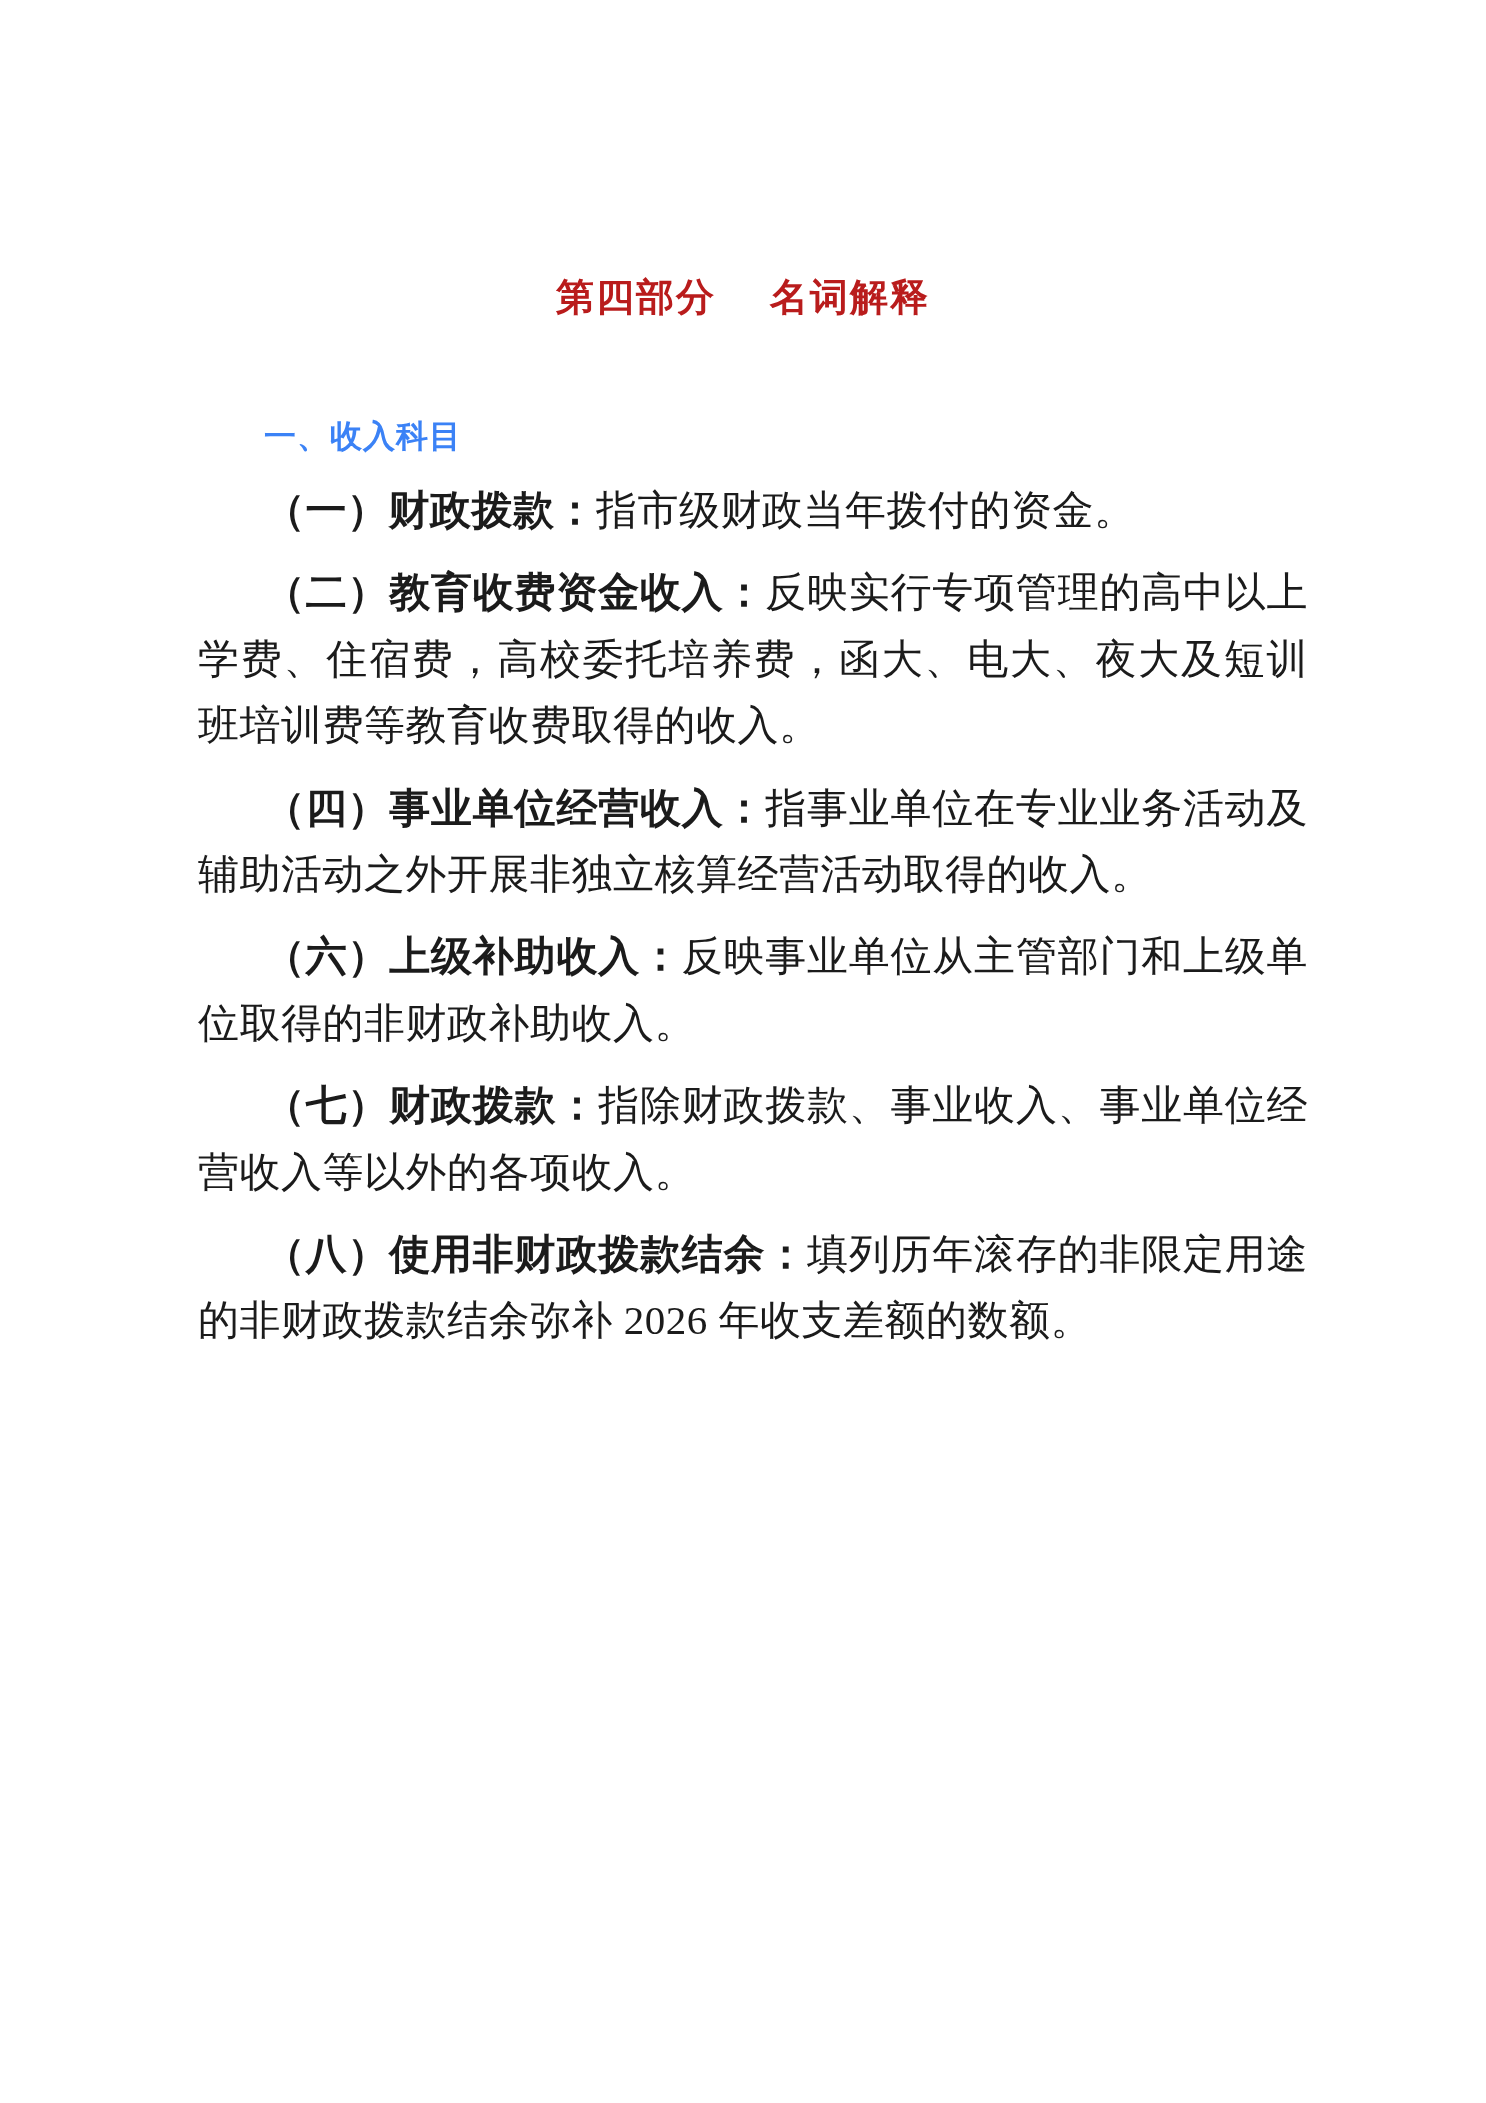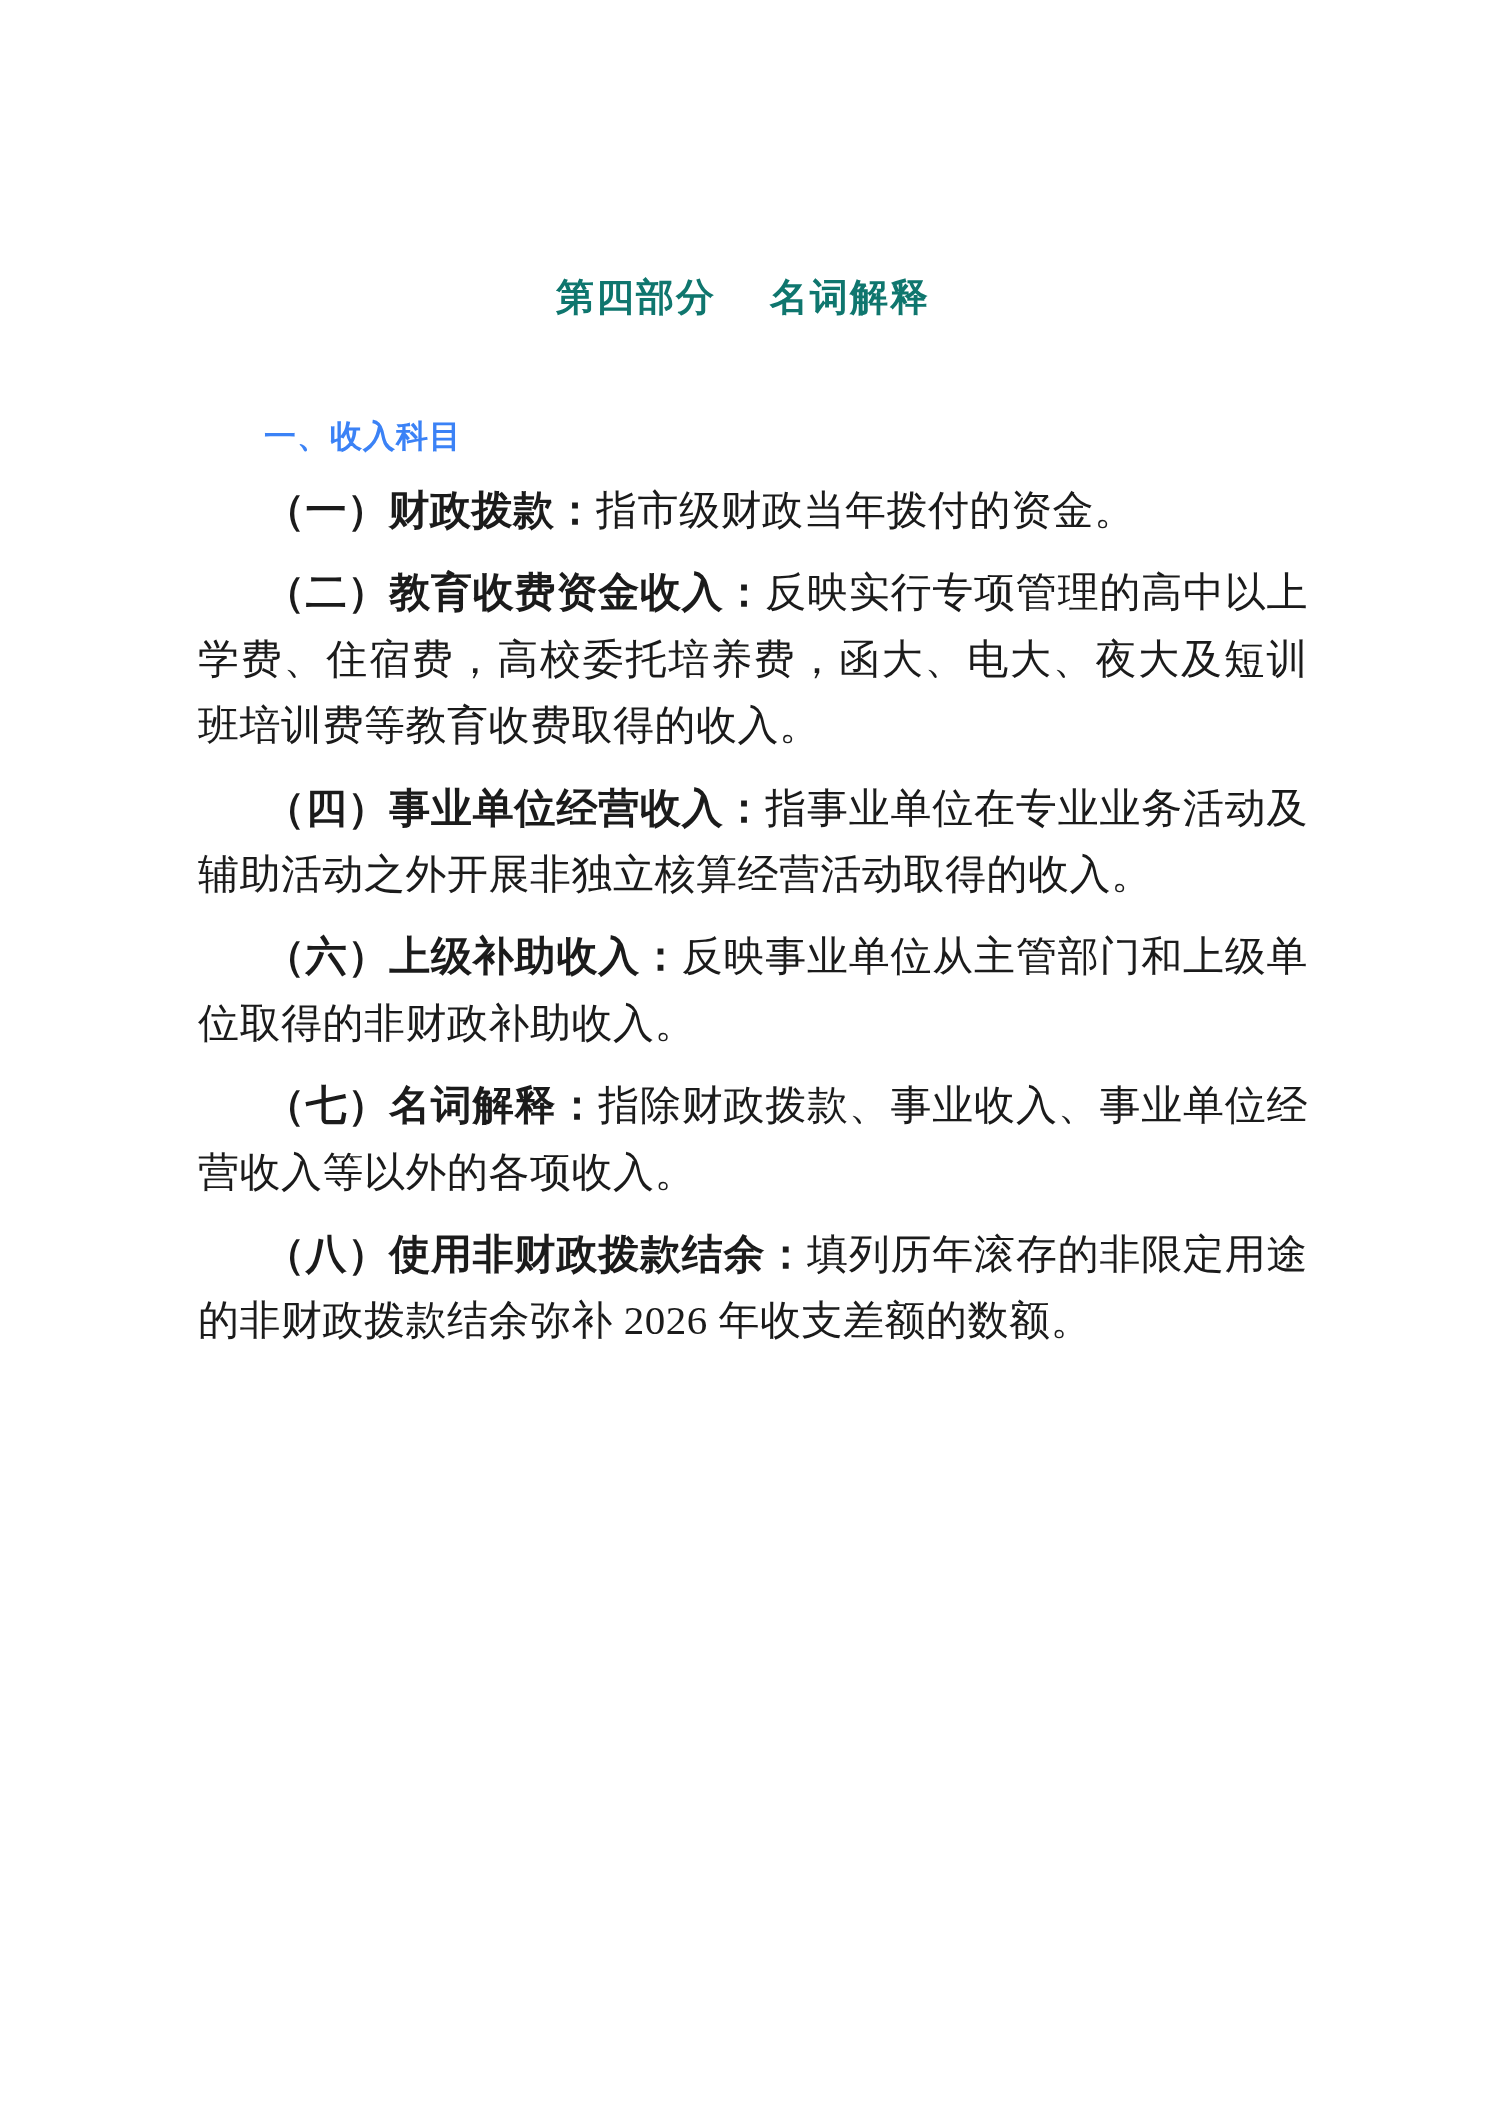--- a/index.html
+++ b/index.html
@@ -21,21 +21,21 @@
     box-sizing: border-box;
     padding: 0;
     position: relative;
   }
   .doc-title {
     text-align: center;
     font-size: 38px;
     font-weight: bold;
     letter-spacing: 2px;
     margin-top: 272px;
-    color: #0f766e;
+    color: #b91c1c;
     font-family: "Liberation Serif", "DejaVu Serif", serif;
   }
   .doc-title .gap {
     display: inline-block;
     width: 54px;
   }
   .content {
     margin-top: 92px;
     padding-left: 198px;
     padding-right: 178px;
@@ -91,21 +91,21 @@
     <p class="para">
       <span class="lead">（四）事业单位经营收入：</span><span>指事业单位在专业业务活动及辅助活动之外开展非独立核算经营活动取得的收入。</span>
     </p>
 
 
     <p class="para">
       <span class="lead">（六）上级补助收入：</span><span>反映事业单位从主管部门和上级单位取得的非财政补助收入。</span>
     </p>
 
     <p class="para">
-      <span class="lead">（七）名词解释：</span><span>指除财政拨款、事业收入、事业单位经营收入等以外的各项收入。</span>
+      <span class="lead">（七）财政拨款：</span><span>指除财政拨款、事业收入、事业单位经营收入等以外的各项收入。</span>
     </p>
 
     <p class="para">
       <span class="lead">（八）使用非财政拨款结余：</span><span>填列历年滚存的非限定用途的非财政拨款结余弥补 2026 年收支差额的数额。</span>
     </p>
 
   </div>
 </div>
 
 </body></html>

